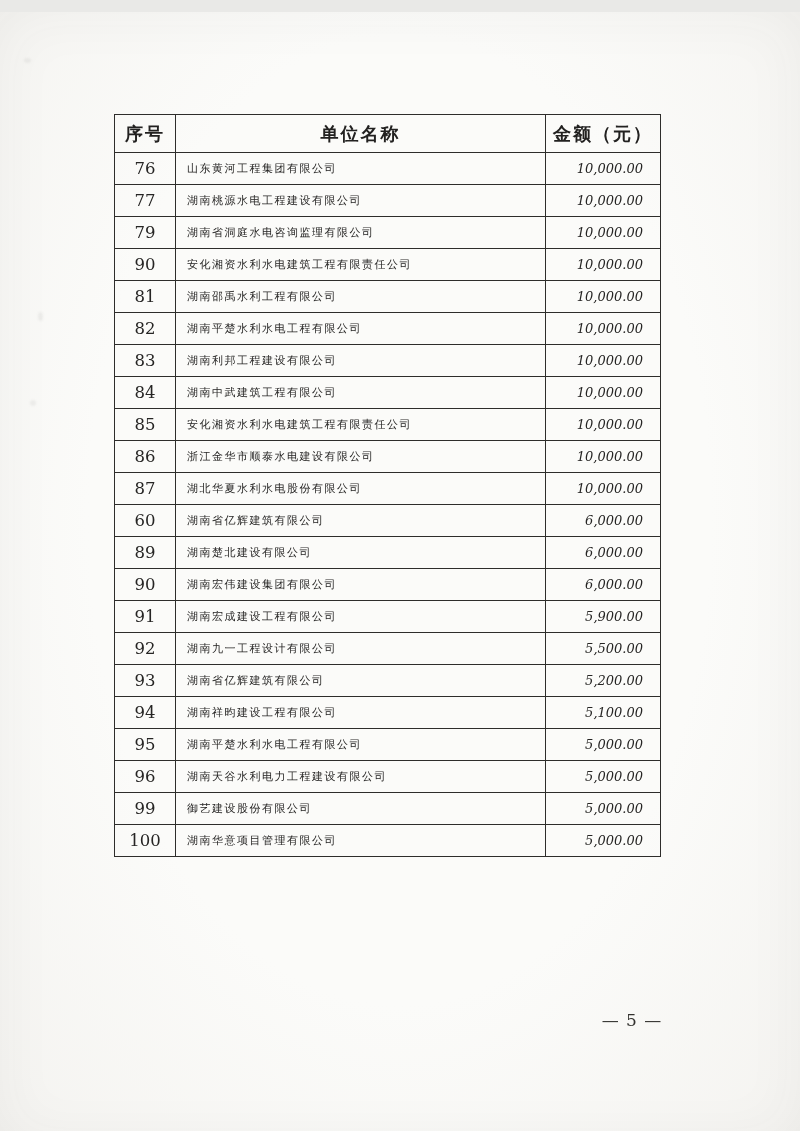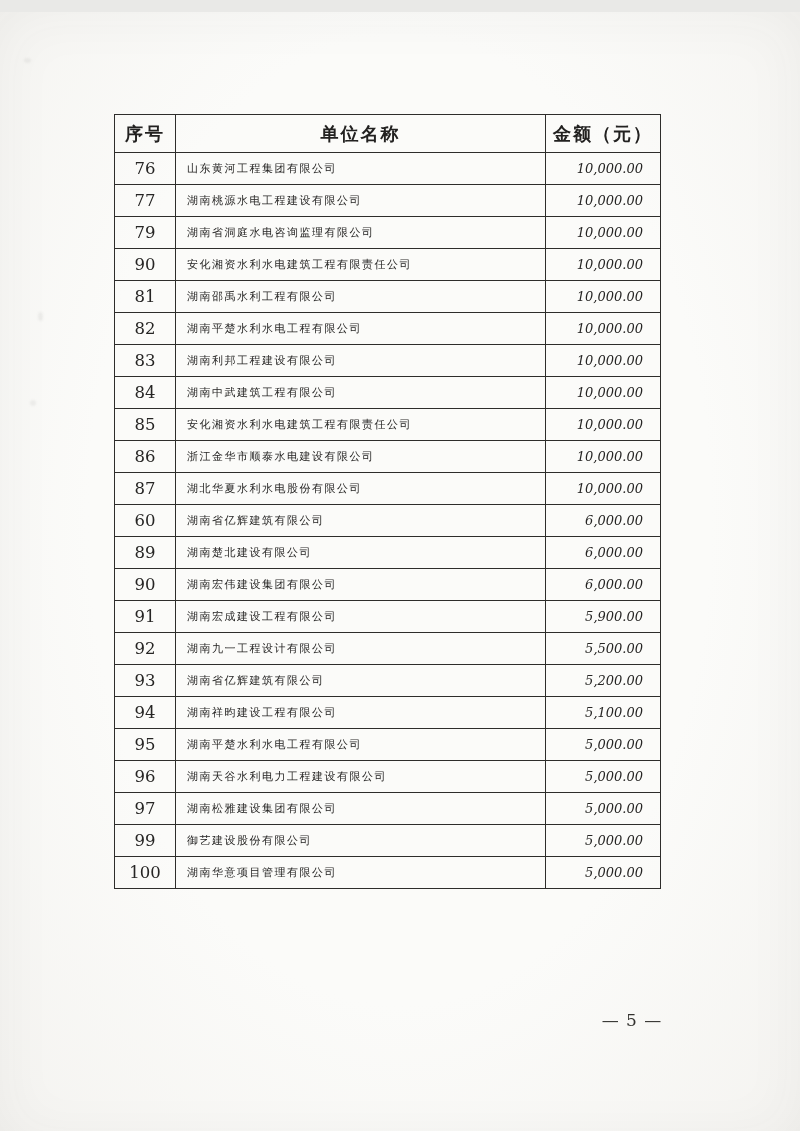--- a/index.html
+++ b/index.html
@@ -227,25 +227,20 @@
       <td class="cell-company">湖南平楚水利水电工程有限公司</td>
       <td class="cell-amount">5,000.00</td>
     </tr>
 
     <tr>
       <td class="cell-no">96</td>
       <td class="cell-company">湖南天谷水利电力工程建设有限公司</td>
       <td class="cell-amount">5,000.00</td>
     </tr>
 
-    <tr>
-      <td class="cell-no">97</td>
-      <td class="cell-company">湖南松雅建设集团有限公司</td>
-      <td class="cell-amount">5,000.00</td>
-    </tr>
 
 
     <tr>
       <td class="cell-no">99</td>
       <td class="cell-company">御艺建设股份有限公司</td>
       <td class="cell-amount">5,000.00</td>
     </tr>
 
     <tr>
       <td class="cell-no">100</td>

